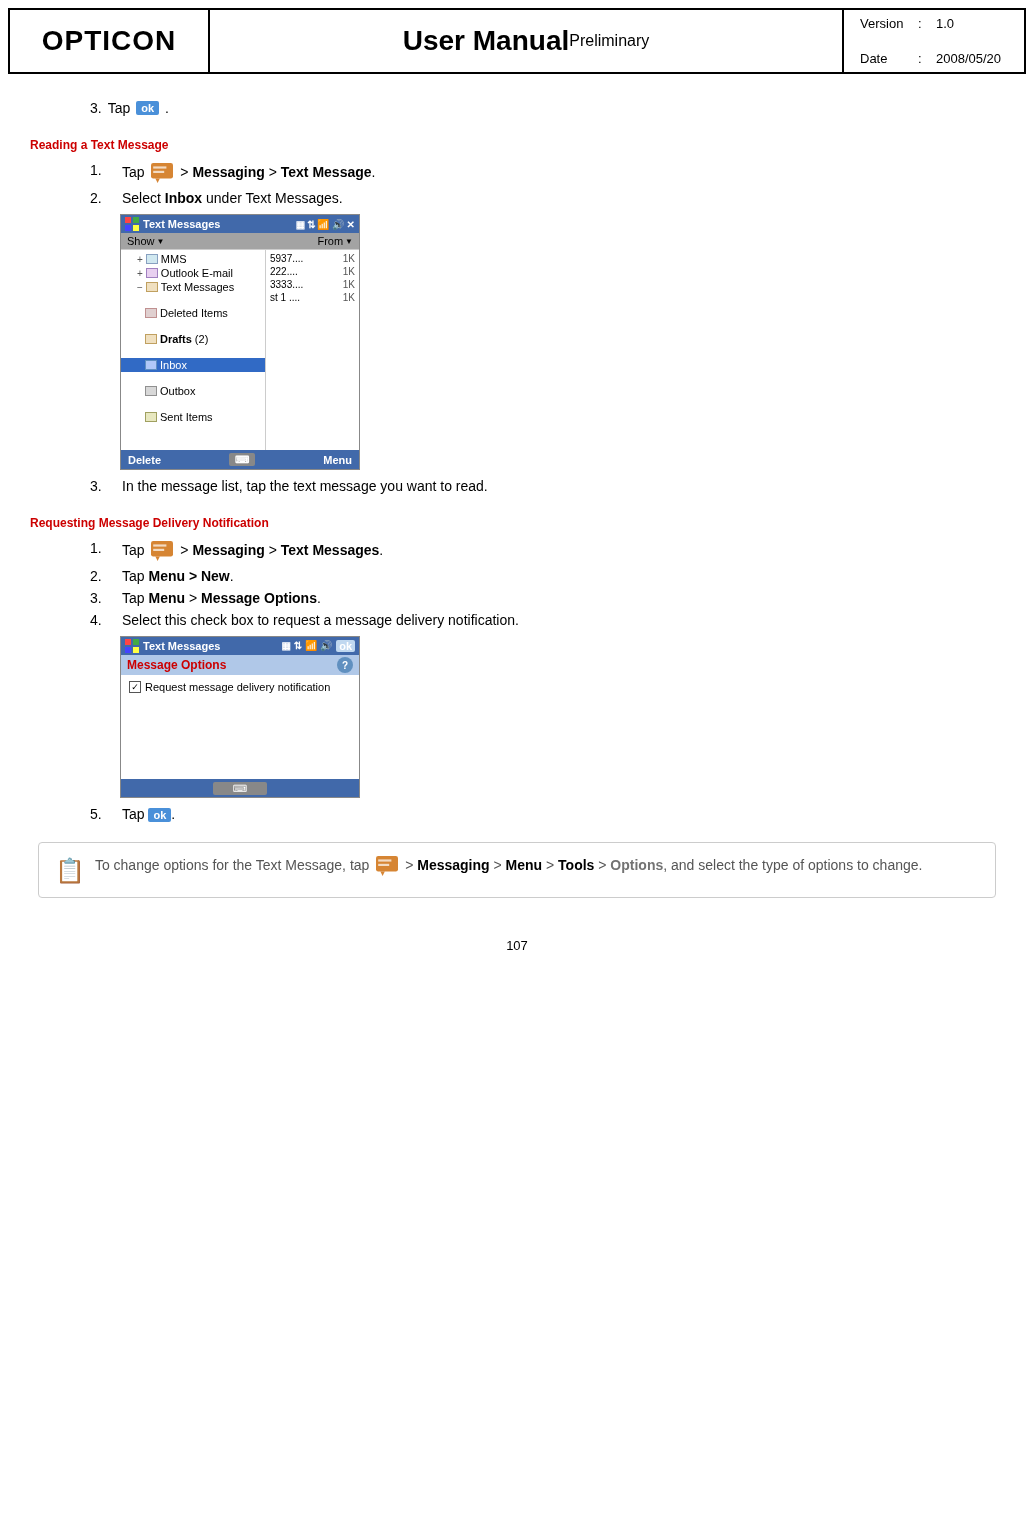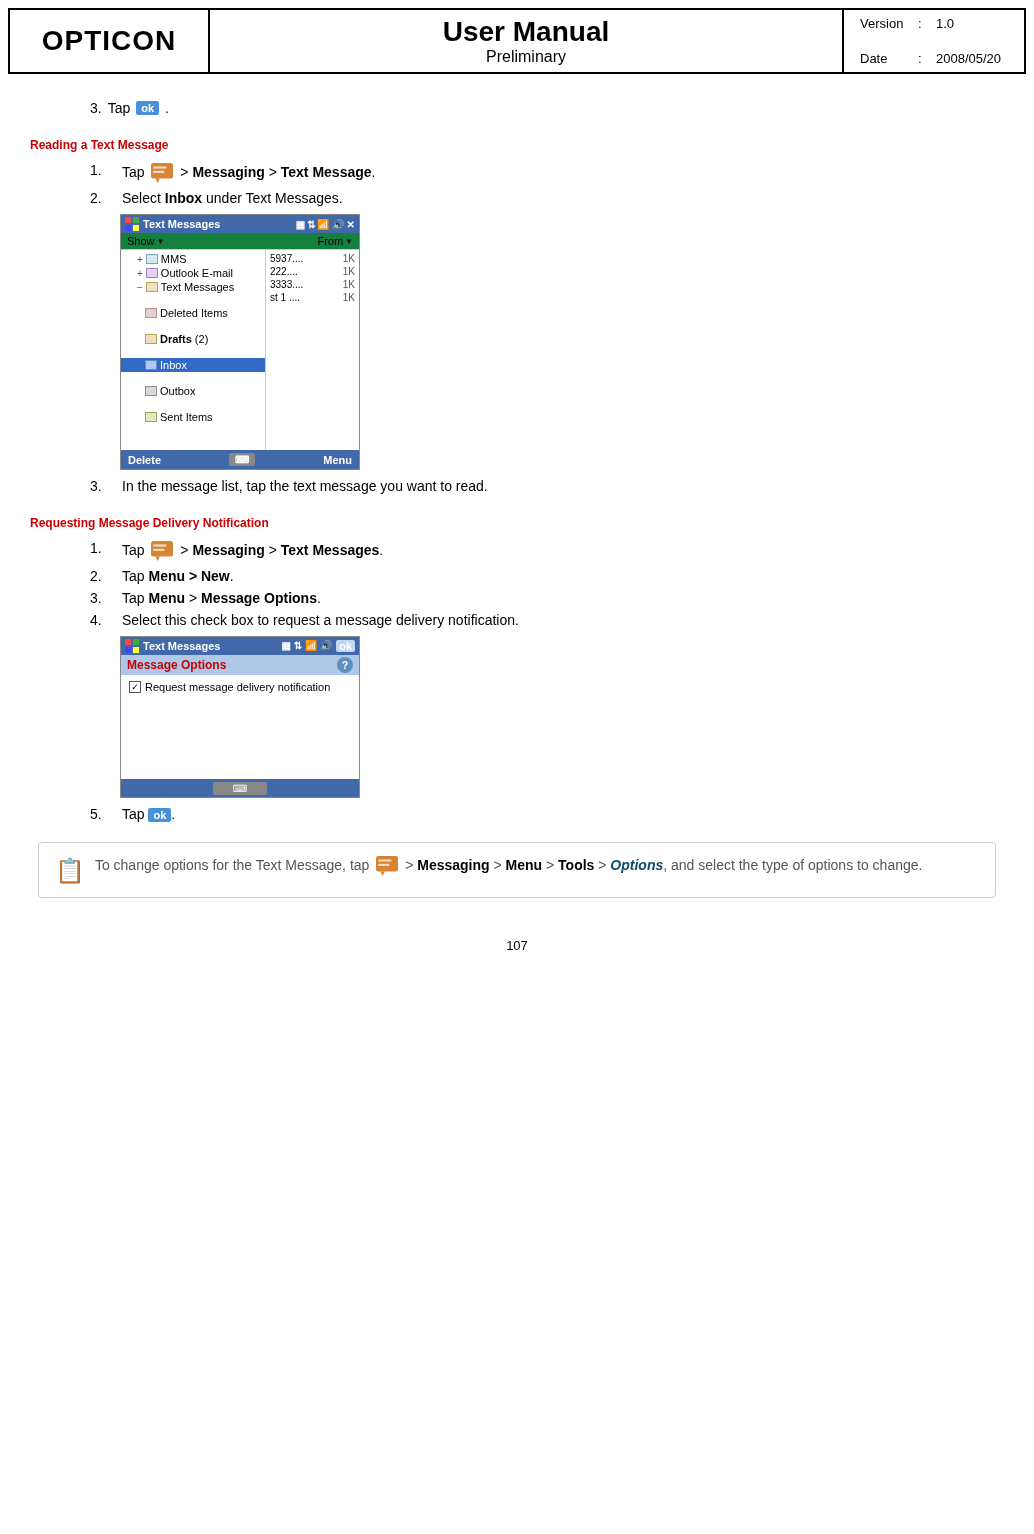--- a/index.html
+++ b/index.html
@@ -25,21 +25,21 @@
       justify-content: center;
       font-size: 28px;
       font-weight: bold;
       border-right: 2px solid #000;
       padding: 10px 16px;
       letter-spacing: 1px;
     }
     .header-title {
       flex: 1;
       display: flex;
-      flex-direction: column;
+      flex-direction: row;
       align-items: center;
       justify-content: center;
       border-right: 2px solid #000;
       padding: 4px 12px;
     }
     .header-title-main {
       font-size: 28px;
       font-weight: bold;
     }
     .header-title-sub {
@@ -144,21 +144,21 @@
     .ss-titlebar-icons {
       display: flex;
       gap: 2px;
       align-items: center;
       font-size: 10px;
     }
     .ss-toolbar {
       display: flex;
       justify-content: space-between;
       padding: 2px 6px;
-      background: #15803d;
+      background: #a3a3a3;
       border-bottom: 1px solid #ccc;
       font-size: 11px;
     }
     .ss-toolbar-btn {
       display: flex;
       align-items: center;
       gap: 2px;
       cursor: pointer;
     }
     .dropdown-arrow {
@@ -286,23 +286,22 @@
       color: #888;
       flex-shrink: 0;
       margin-top: 2px;
     }
     .note-text {
       flex: 1;
       color: #555;
       line-height: 1.5;
     }
     .note-text .highlight {
-      color: #0c4a6e;
-      font-weight: bold;
-      font-style: italic;
+      color: #737373;
+      font-weight: bold;
     }
     .note-text b {
       color: #000;
       font-weight: bold;
     }
 
     
     .page-number {
       text-align: center;
       font-size: 13px;

